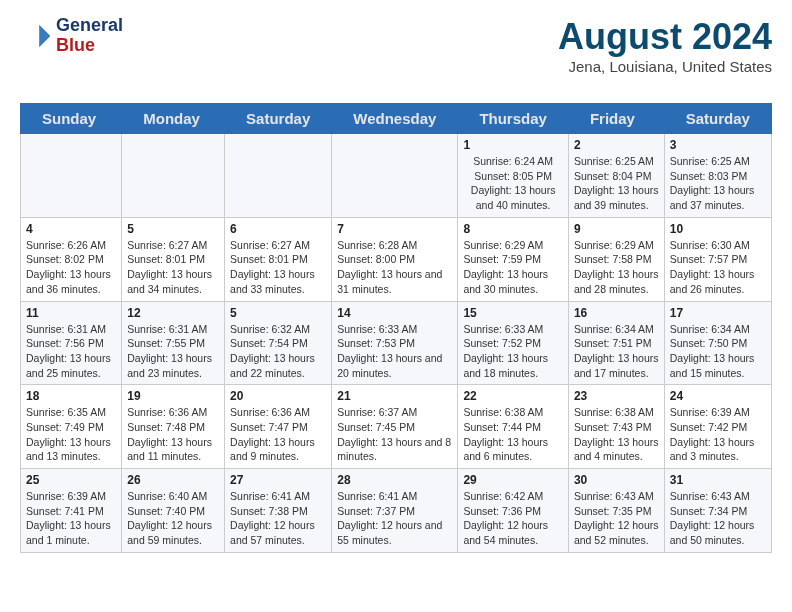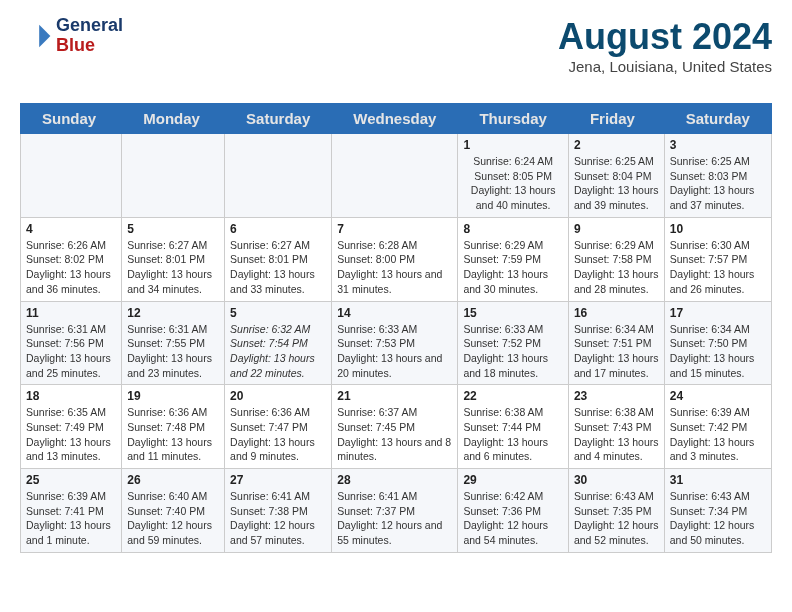--- a/index.html
+++ b/index.html
@@ -197,21 +197,21 @@
 Daylight: 13 hours and 25 minutes.</div>
         </td>
         <td>
           <span class="day-num">12</span>
           <div class="day-info" style="white-space: pre-line;">Sunrise: 6:31 AM
 Sunset: 7:55 PM
 Daylight: 13 hours and 23 minutes.</div>
         </td>
         <td>
           <span class="day-num">5</span>
-          <div class="day-info" style="white-space: pre-line; font-style: italic;">Sunrise: 6:32 AM
+          <div class="day-info" style="white-space: pre-line;">Sunrise: 6:32 AM
 Sunset: 7:54 PM
 Daylight: 13 hours and 22 minutes.</div>
         </td>
         <td>
           <span class="day-num">14</span>
           <div class="day-info" style="white-space: pre-line;">Sunrise: 6:33 AM
 Sunset: 7:53 PM
 Daylight: 13 hours and 20 minutes.</div>
         </td>
         <td>

